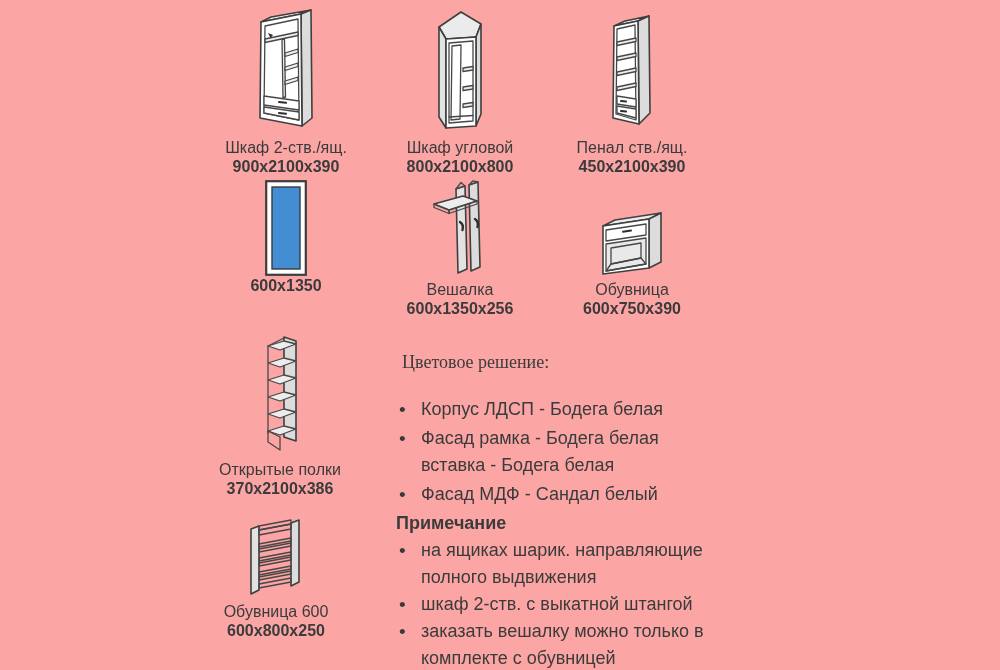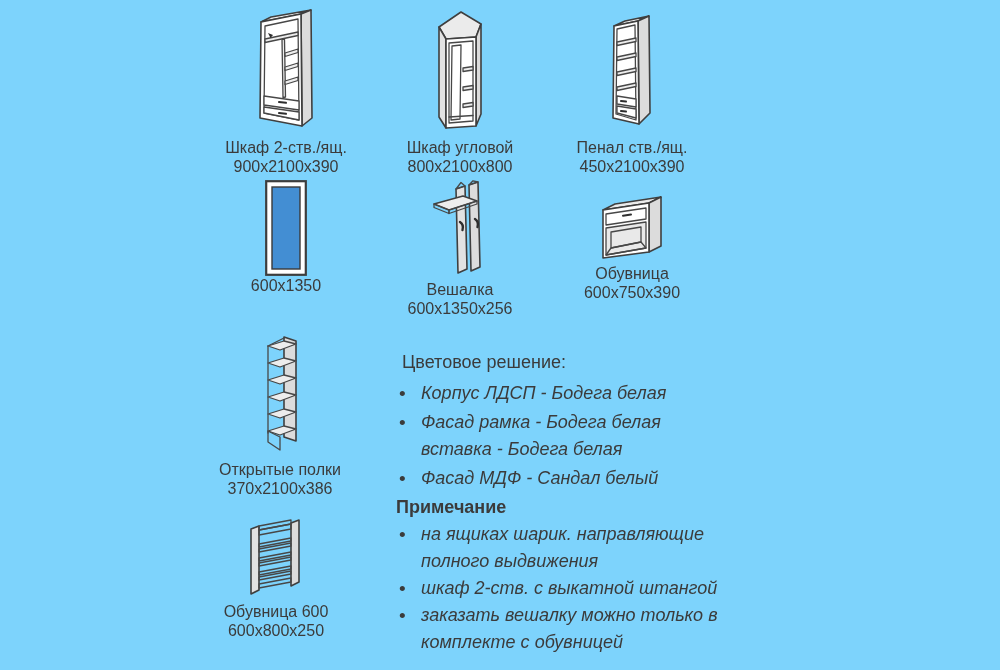--- a/index.html
+++ b/index.html
@@ -1,30 +1,30 @@
 <!DOCTYPE html>
 <html><head>
 <meta charset="utf-8">
 <style>
   html,body{margin:0;padding:0;background:#ffffff;}
   .canvas{
-    position:relative;width:1000px;height:670px;background:#7dd3fc;overflow:hidden;
+    position:relative;width:1000px;height:670px;background:#fca5a5;overflow:hidden;
     font-family:"Liberation Sans", sans-serif;color:#3b3b3b;
   }
   .card{position:absolute;width:180px;text-align:center;}
   .draw{display:flex;align-items:flex-end;justify-content:center;}
   .iname{font-size:16px;line-height:19px;margin-top:4px;}
-  .idims{font-size:16px;line-height:19px;}
+  .idims{font-size:16px;line-height:19px;font-weight:bold;}
   .tb{position:absolute;left:394px;top:349px;width:330px;font-size:18px;line-height:27px;}
-  .tb-title{margin:0 0 4px 8px;}
+  .tb-title{margin:0 0 20px 8px;font-family:Liberation Serif, serif;}
   .tb-note-title{font-weight:bold;margin:0 0 0 2px;}
   .brow{display:flex;margin-bottom:2px;}
   .nrow{display:flex;margin-bottom:0;}
   .dot{width:22px;flex:none;padding-left:5px;font-size:19px;line-height:27px;}
-  .btxt{flex:1;font-style:italic;}
+  .btxt{flex:1;}
   svg{display:block;}
   .ln{fill:none;stroke:#474747;stroke-width:1.3;stroke-linejoin:round;stroke-linecap:round;}
   .ol{stroke:#3f3f3f;stroke-width:1.6;stroke-linejoin:round;}
   .f-front{fill:#ffffff;}
   .f-side{fill:#dcdcdc;}
   .f-top{fill:#ebebeb;}
   .f-shelf{fill:#ededed;}
   .f-int{fill:#e9e9e9;}
   .f-plank{fill:#e2e2e2;}
   .hook{fill:none;stroke:#2e2e2e;stroke-width:2.4;stroke-linecap:round;}
@@ -119,21 +119,21 @@
         <polygon class="ln" fill="#e0e0e0" points="2,24 17,30 17,33.5 2,27.5"></polygon>
         <polygon class="ln" fill="#e6e6e6" points="17,30 45,21 45,24 17,33.5"></polygon>
         <path class="hook" d="M28,42 q4,2.5 2.5,8"></path>
         <path class="hook" d="M43,39 q4,2.5 2.5,8"></path>
       </svg>
     </div>
     <div class="iname">Вешалка</div>
     <div class="idims">600х1350х256</div>
   </div>
 
-  <div class="card" style="left:542px;top:164px;">
+  <div class="card" style="left:542px;top:180px;">
     <div class="draw" style="height:96px;">
       <svg width="66" height="66" viewBox="0 0 66 66">
         <polygon class="ol f-top" points="4,16 50,9 62,3 16,10"></polygon>
         <polygon class="ol f-side" points="50,9 62,3 62,52 50,58"></polygon>
         <polygon class="ol f-front" points="4,16 50,9 50,58 4,64"></polygon>
         <polygon class="ln f-front" points="7,20 47,14 47,25 7,31"></polygon>
         <line class="handle" x1="24" y1="21.7" x2="32" y2="20.6"></line>
         <polygon class="ln f-int" points="7,34 47,28 47,54 7,61"></polygon>
         <polygon class="ln" fill="#f2f2f2" points="12,38 42,33 42,48 12,54"></polygon>
         <polygon class="ln" fill="#ededed" points="7,61 47,54 42,48 12,54"></polygon>

